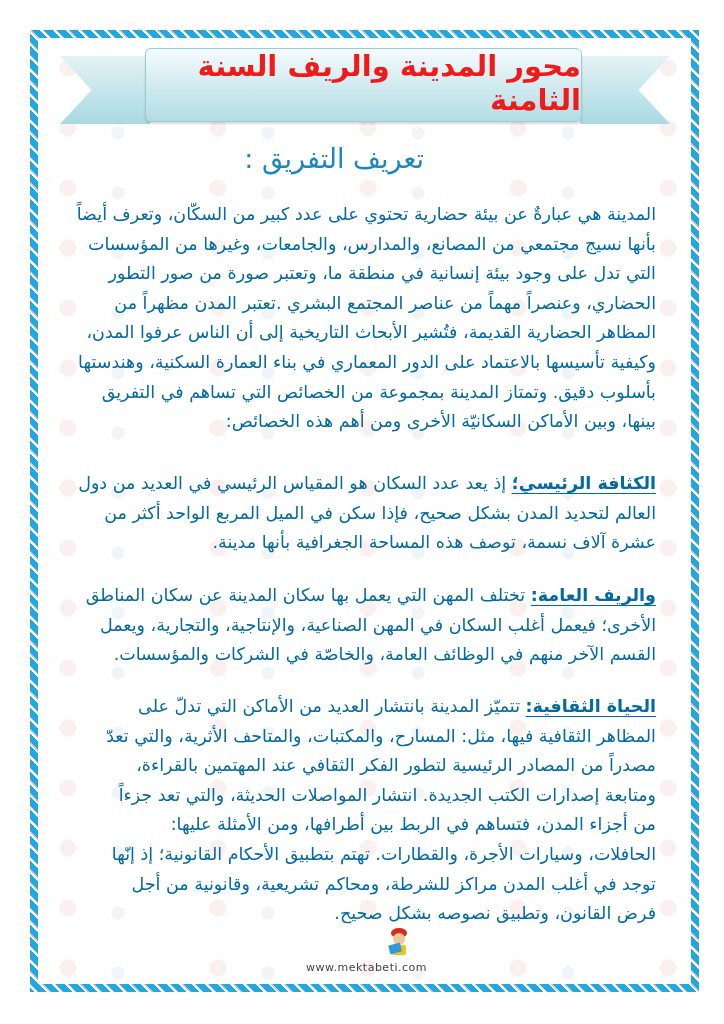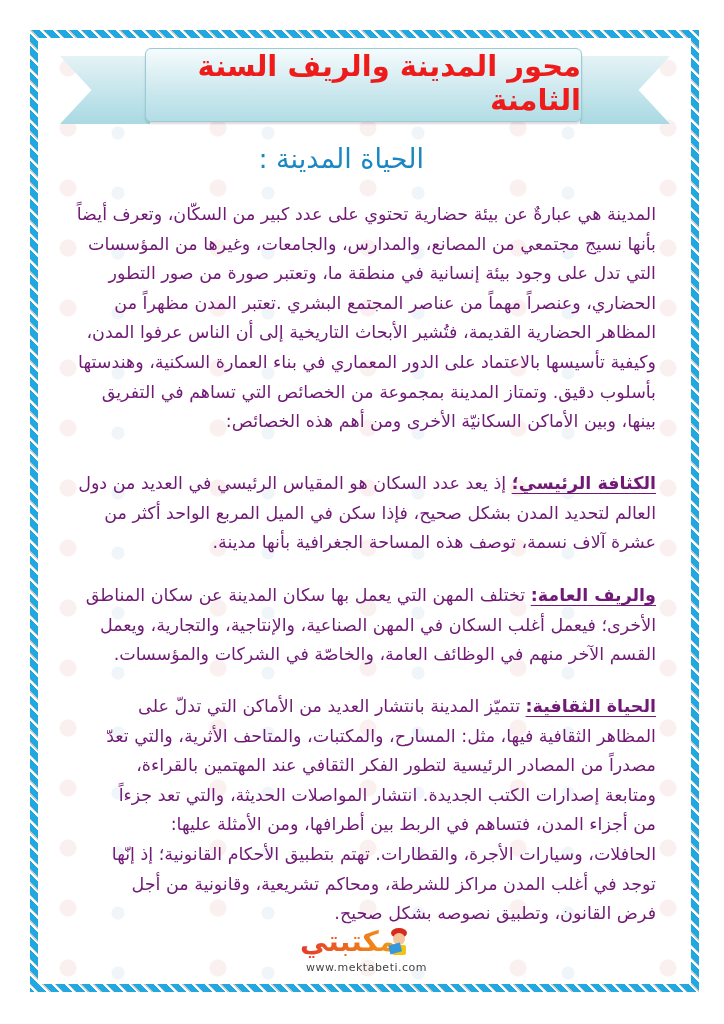--- a/index.html
+++ b/index.html
@@ -20,21 +20,21 @@
   .ribbon-tail.left { left:60px; clip-path:polygon(0 0,100% 0,100% 100%,0 100%,35% 50%); }
   .ribbon-tail.right { left:580px; clip-path:polygon(0 0,100% 0,65% 50%,100% 100%,0 100%); }
   .ribbon { position:absolute; left:145px; top:48px; width:435px; height:72px; border-radius:6px;
             background:linear-gradient(#f5fbfc, #cbe8ee 60%, #b3dde6); border:1px solid #9bcbd6;
             box-shadow:0 2px 2px rgba(0,0,0,0.15); display:flex; align-items:flex-start; justify-content:center; }
   .ribbon-title { color:#ee1b1b; font-size:29px; font-weight:bold; direction:rtl; font-family:"DejaVu Sans", sans-serif; }
 
   .section-title { position:absolute; right:300px; top:143px; color:#1a87c2; font-size:27px; direction:rtl; }
 
   .content { position:absolute; left:70px; right:68px; direction:rtl; text-align:right;
-             font-size:17.5px; line-height:29.6px; color:#701a75; font-family:"DejaVu Sans", sans-serif; }
+             font-size:17.5px; line-height:29.6px; color:#0369a1; font-family:"DejaVu Sans", sans-serif; }
   .content p { margin:0; }
   .p-intro { top:200px; }
   .p2 { top:469px; }
   .p3 { top:581px; }
   .p4 { top:692px;margin-left:34px; }
   .term { font-weight:bold; text-decoration:underline; text-decoration-thickness:1px; text-underline-offset:4px; }
 
   .logo { position:absolute; left:300px; top:925px; width:112px; height:50px; }
   .logo-ar { position:absolute; left:0; top:0; font-size:28px; font-weight:bold; direction:rtl;
              background:linear-gradient(90deg,#e6382b,#f39c12); -webkit-background-clip:text; color:transparent; }
@@ -48,40 +48,39 @@
 <div class="page">
   <div class="watermark"></div>
 </div>
 
 <div class="ribbon-tail left"></div>
 <div class="ribbon-tail right"></div>
 <div class="ribbon">
   <span class="ribbon-title">محور المدينة والريف السنة الثامنة</span>
 </div>
 
-<div class="section-title">الحياة المدينة :</div>
+<div class="section-title">تعريف التفريق :</div>
 
 <div class="content p-intro">
   <p>المدينة هي عبارةٌ عن بيئة حضارية تحتوي على عدد كبير من السكّان، وتعرف أيضاً بأنها نسيج مجتمعي من المصانع، والمدارس، والجامعات، وغيرها من المؤسسات التي تدل على وجود بيئة إنسانية في منطقة ما، وتعتبر صورة من صور التطور الحضاري، وعنصراً مهماً من عناصر المجتمع البشري .تعتبر المدن مظهراً من المظاهر الحضارية القديمة، فتُشير الأبحاث التاريخية إلى أن الناس عرفوا المدن، وكيفية تأسيسها بالاعتماد على الدور المعماري في بناء العمارة السكنية، وهندستها بأسلوب دقيق. وتمتاز المدينة بمجموعة من الخصائص التي تساهم في التفريق بينها، وبين الأماكن السكانيّة الأخرى  ومن أهم هذه الخصائص:</p>
 </div>
 
 <div class="content p2">
   <p><span class="term">الكثافة الرئيسي؛</span><span> إذ يعد عدد السكان هو المقياس الرئيسي في العديد من دول العالم لتحديد المدن بشكل صحيح، فإذا سكن في الميل المربع الواحد أكثر من عشرة آلاف نسمة، توصف هذه المساحة الجغرافية بأنها مدينة.</span></p>
 </div>
 
 <div class="content p3">
   <p><span class="term">والريف العامة:</span><span> تختلف المهن التي يعمل بها سكان المدينة عن سكان المناطق الأخرى؛ فيعمل أغلب السكان في المهن الصناعية، والإنتاجية، والتجارية، ويعمل القسم الآخر منهم في الوظائف العامة، والخاصّة في الشركات والمؤسسات.</span></p>
 </div>
 
 <div class="content p4">
   <p><span class="term">الحياة الثقافية:</span><span> تتميّز المدينة بانتشار العديد من الأماكن التي تدلّ على المظاهر الثقافية فيها، مثل: المسارح، والمكتبات، والمتاحف الأثرية، والتي تعدّ مصدراً من المصادر الرئيسية لتطور الفكر الثقافي عند المهتمين بالقراءة، ومتابعة إصدارات الكتب الجديدة. انتشار المواصلات الحديثة، والتي تعد جزءاً من أجزاء المدن، فتساهم في الربط بين أطرافها، ومن الأمثلة عليها: الحافلات، وسيارات الأجرة، والقطارات. تهتم بتطبيق الأحكام القانونية؛ إذ إنّها توجد في أغلب المدن مراكز للشرطة، ومحاكم تشريعية، وقانونية من أجل فرض القانون، وتطبيق نصوصه بشكل صحيح.</span></p>
 </div>
 
 <div class="logo">
-  <span class="logo-ar">مكتبتي</span>
   <svg class="logo-kid" viewBox="0 0 26 30">
     <ellipse cx="13" cy="6" rx="8" ry="5" fill="#d62a1e"></ellipse>
     <circle cx="13" cy="12" r="6" fill="#f4c79a"></circle>
     <rect x="6" y="18" width="14" height="10" rx="2" fill="#f1c40f"></rect>
     <rect x="3" y="17" width="12" height="9" fill="#3498db" transform="rotate(-15 9 21)"></rect>
   </svg>
   <span class="logo-url">www.mektabeti.com</span>
 </div>
 
 </body></html>

